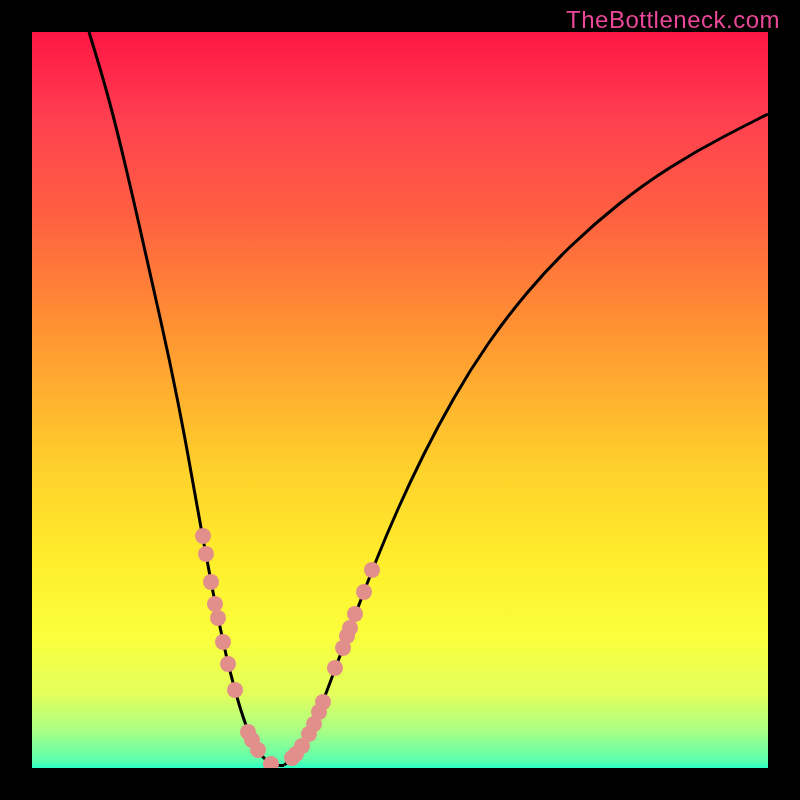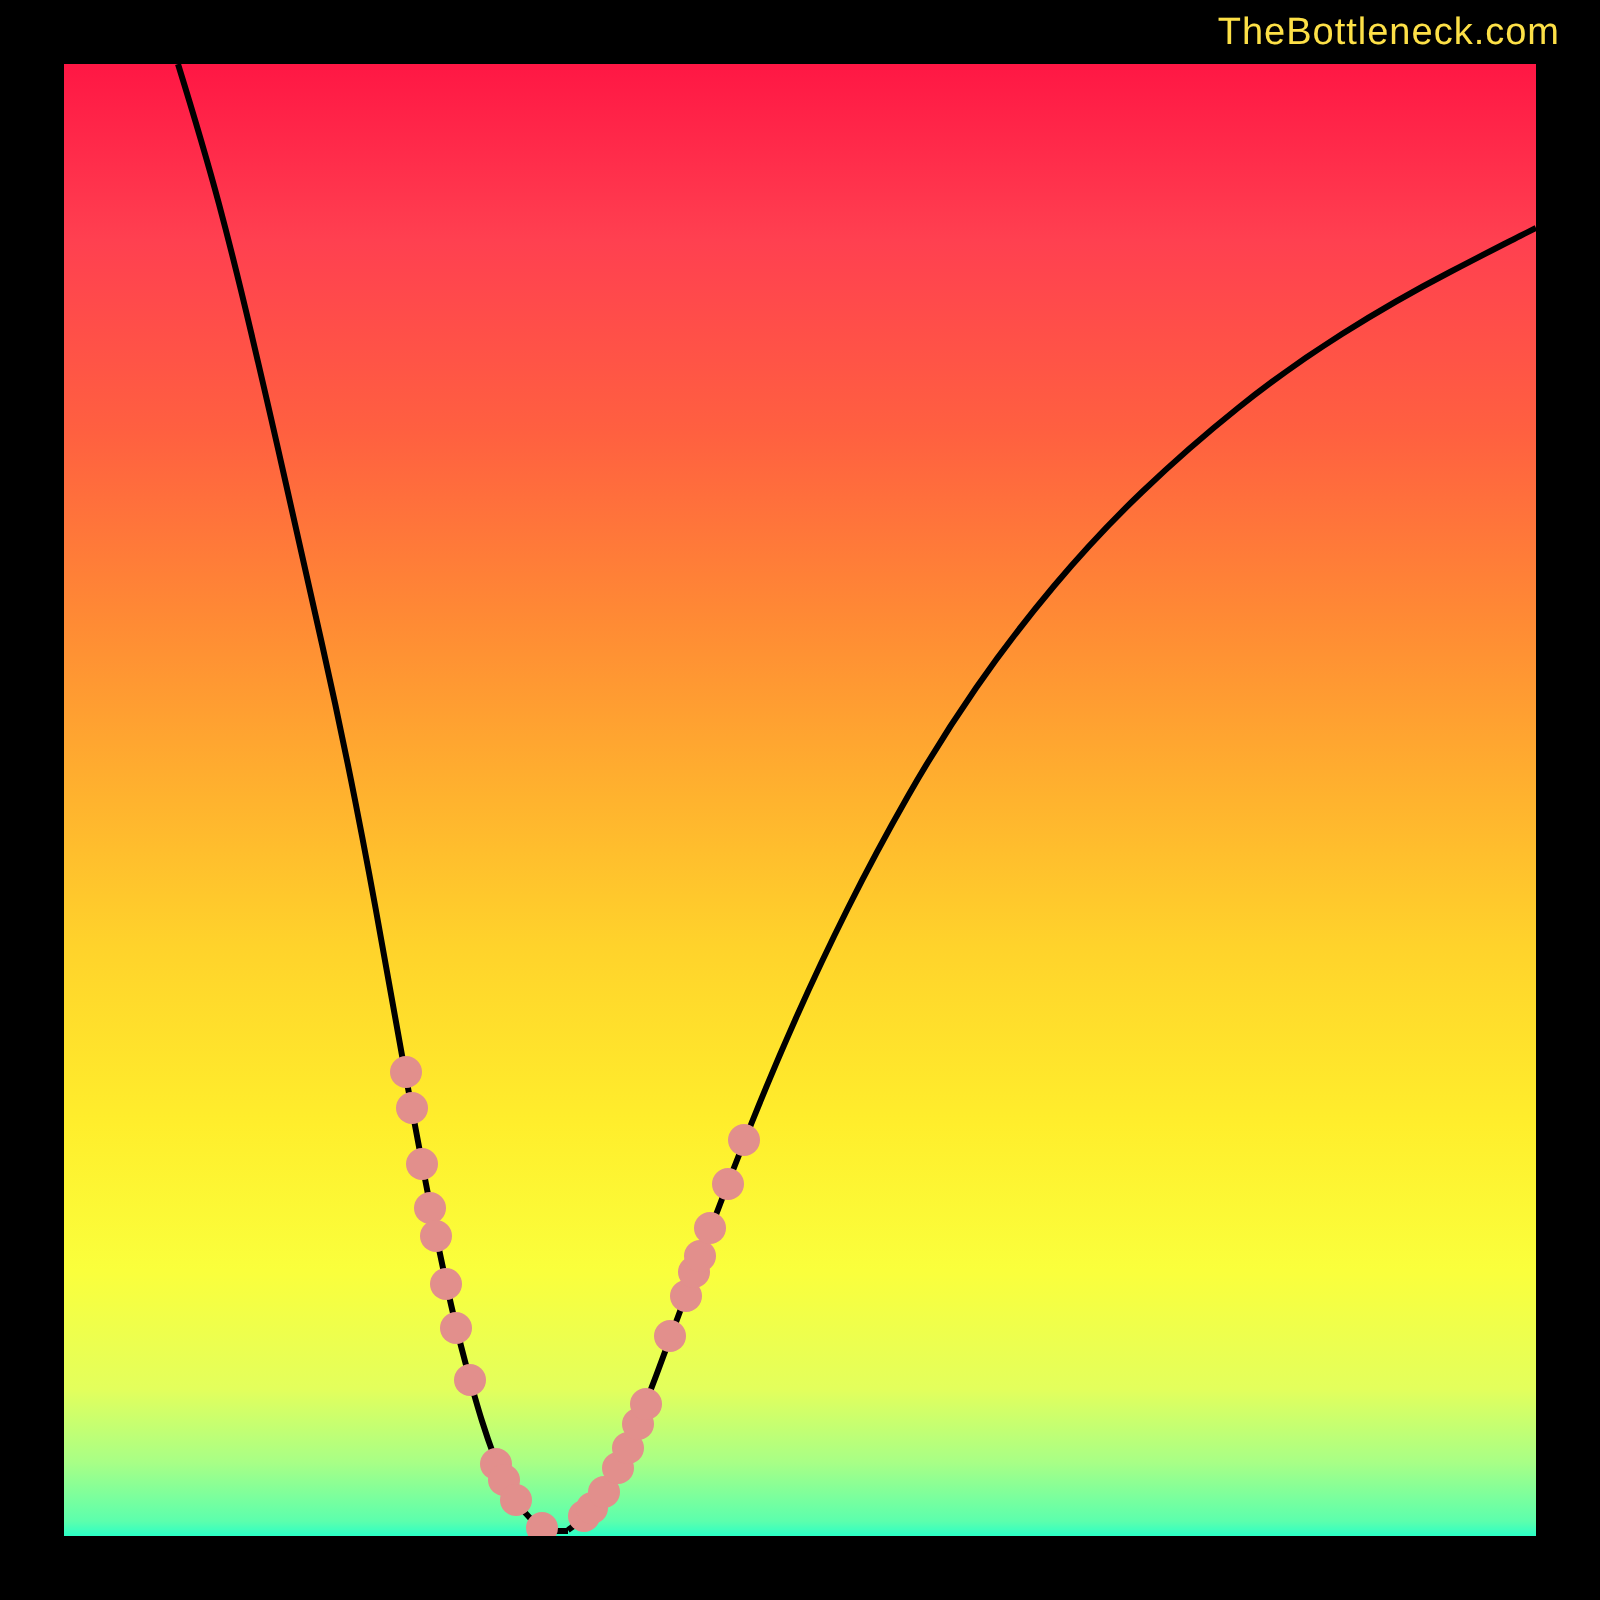--- a/index.html
+++ b/index.html
@@ -30,22 +30,22 @@
       #a8ff86 95%,
       #5cffad 99%,
       #2bffc6 100%
     );
   }
   .watermark {
     position: absolute;
     top: 6px;
     right: 20px;
     font-family: Arial, Helvetica, sans-serif;
-    font-size: 19px;
-    color: #fde047;
+    font-size: 24px;
+    color: #ec4899;
     letter-spacing: 0.5px;
   }
   svg {
     position: absolute;
     left: 0;
     top: 0;
   }
 </style>
 </head>
 <body>

